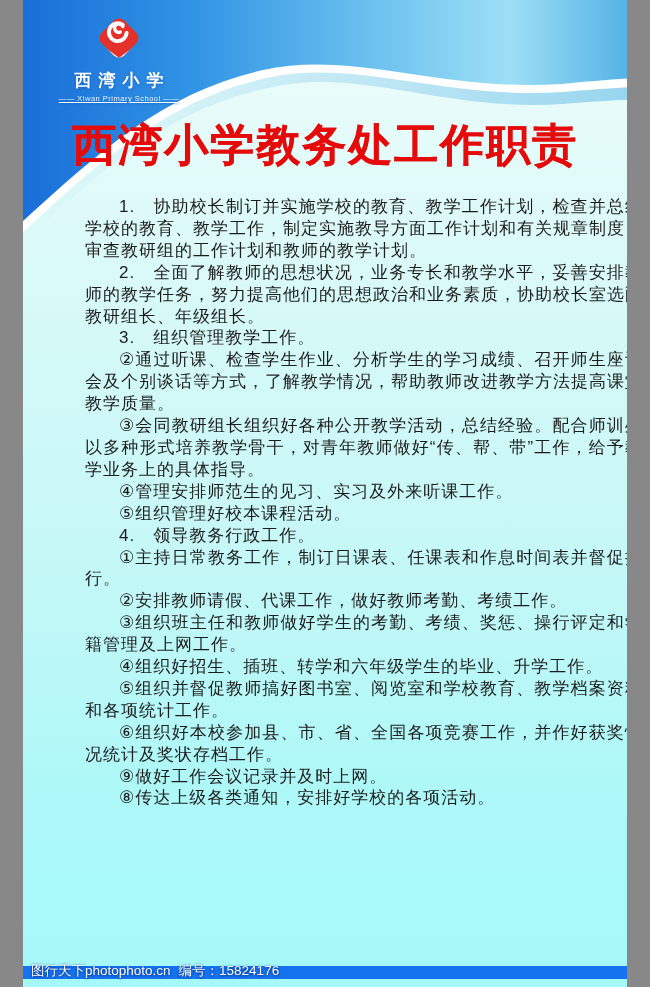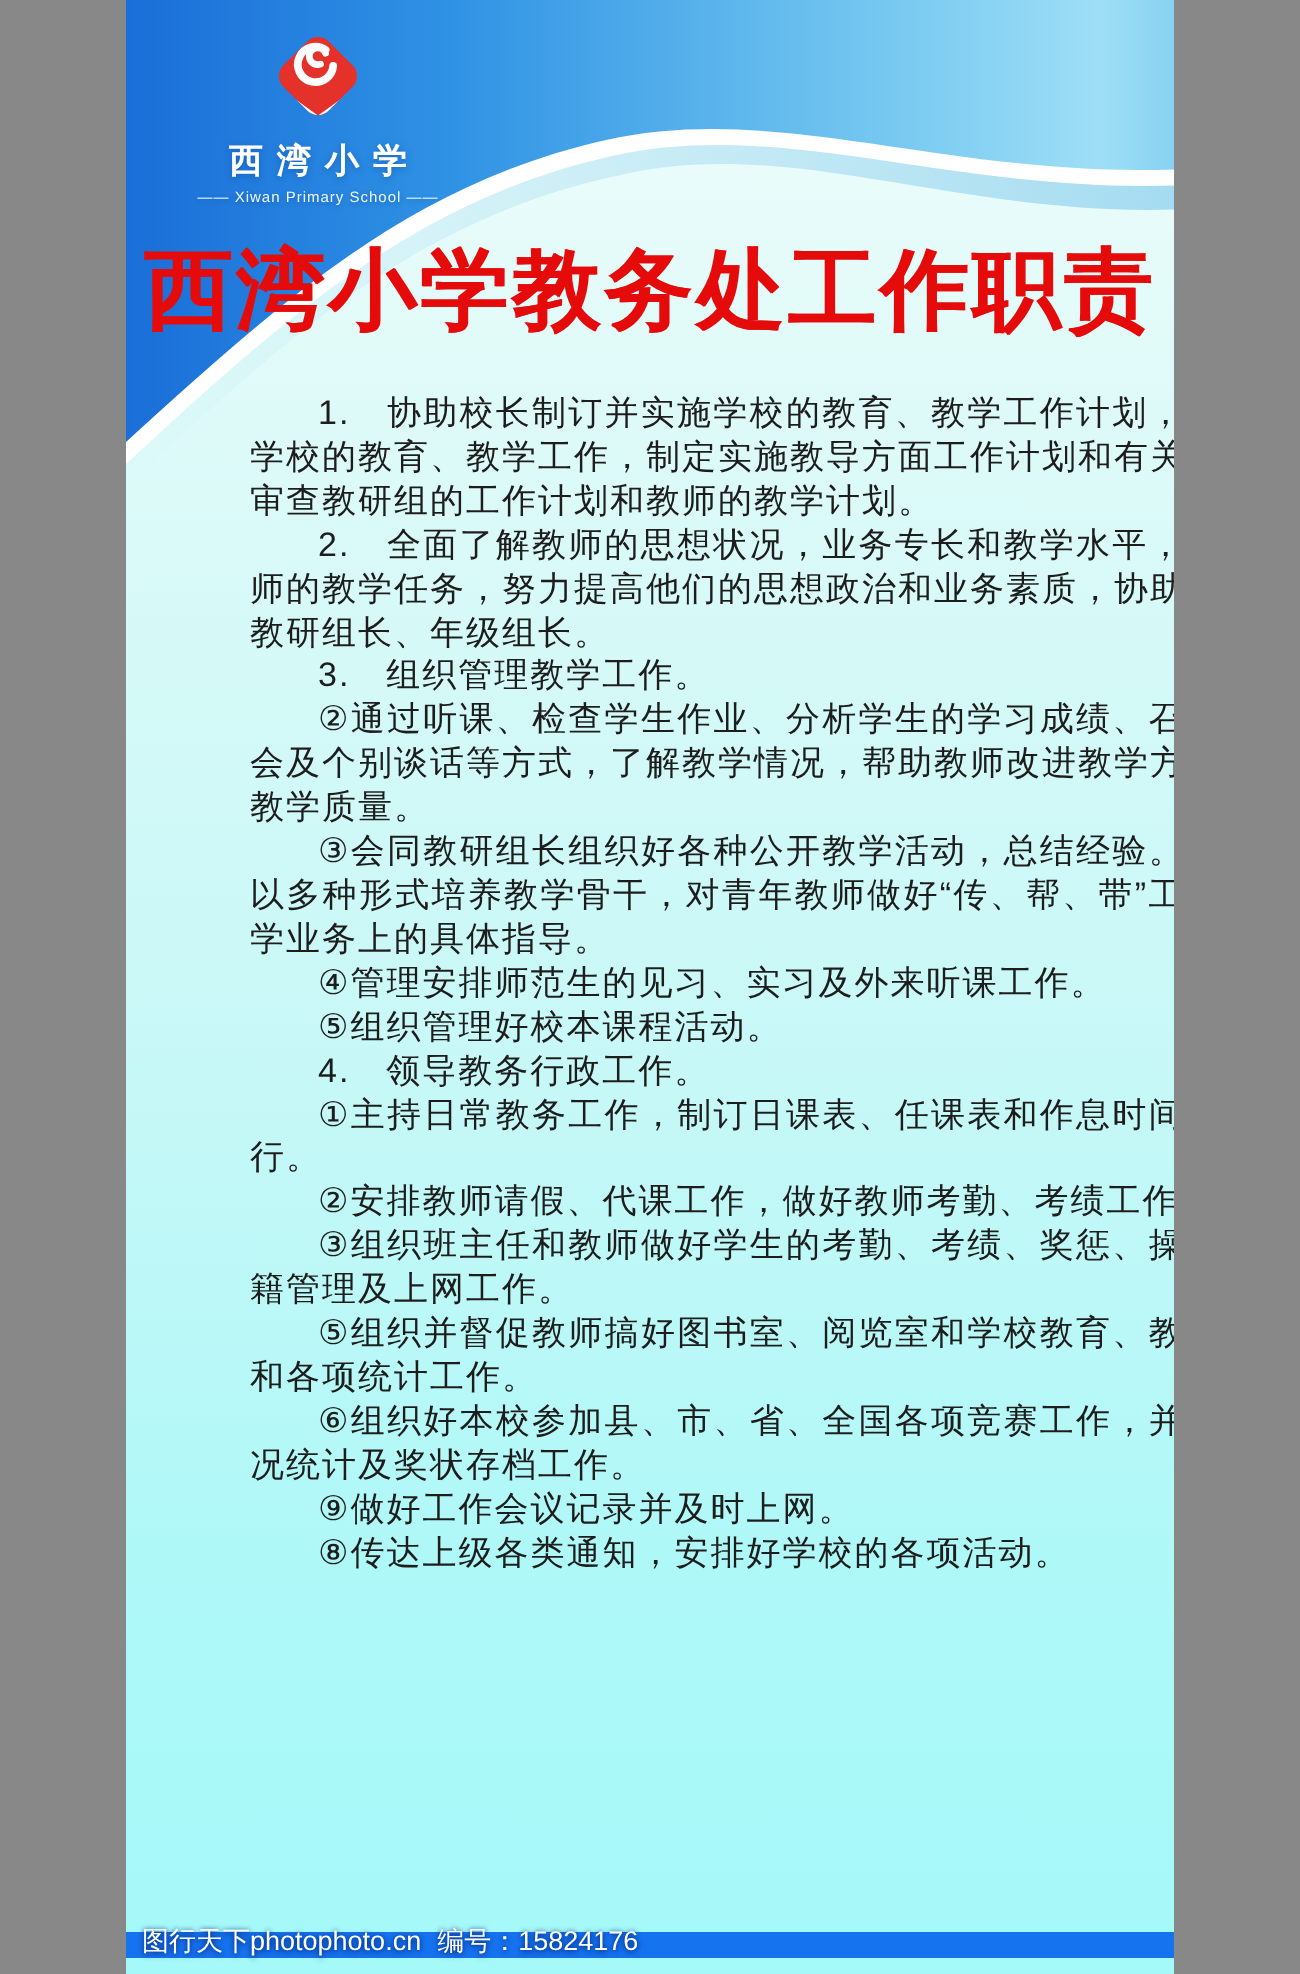--- a/index.html
+++ b/index.html
@@ -1,18 +1,18 @@
 <!DOCTYPE html>
 <html><head>
 <meta charset="utf-8">
 <style>
   html,body{margin:0;padding:0;background:#888;}
   .poster{
     position:relative;
-    width:524px;height:987px;
+    width:604px;height:987px;
     margin:0 auto;
     overflow:hidden;
     background:linear-gradient(180deg,#f0fdfc 0%,#ddfaf8 22%,#c6f8f7 55%,#aef8f8 80%,#a5f9f9 100%);
     font-family:"Liberation Sans","DejaVu Sans",sans-serif;
   }
   
   .header-svg{position:absolute;top:0;left:0;display:block;}
   
   .logo{
     position:absolute;top:10px;left:34px;width:124px;
@@ -24,20 +24,21 @@
     font-size:17px;font-weight:bold;letter-spacing:7px;
     padding-left:7px; 
     text-shadow:0 1px 3px rgba(15,80,170,.55);
     white-space:nowrap;
   }
   .logo .en{
     margin-top:2px;
     font-size:7.5px;letter-spacing:.5px;color:#f0f9ff;
     text-shadow:0 1px 2px rgba(15,80,170,.5);
     white-space:nowrap;
+    text-decoration:underline;
   }
   
   .title{
     position:absolute;top:116px;left:0;right:0;
     margin:0;padding-left:0;
     text-align:center;
     font-family:"Liberation Serif","DejaVu Serif",serif;
     font-weight:bold;
     font-size:44px;letter-spacing:2px;
     color:#e60b0b;
@@ -124,20 +125,21 @@
       <p>2.　全面了解教师的思想状况，业务专长和教学水平，妥善安排教师的教学任务，努力提高他们的思想政治和业务素质，协助校长室选配教研组长、年级组长。</p>
       <p>3.　组织管理教学工作。</p>
       <p>②通过听课、检查学生作业、分析学生的学习成绩、召开师生座谈会及个别谈话等方式，了解教学情况，帮助教师改进教学方法提高课堂教学质量。</p>
       <p>③会同教研组长组织好各种公开教学活动，总结经验。配合师训处以多种形式培养教学骨干，对青年教师做好“传、帮、带”工作，给予教学业务上的具体指导。</p>
       <p>④管理安排师范生的见习、实习及外来听课工作。</p>
       <p>⑤组织管理好校本课程活动。</p>
       <p>4.　领导教务行政工作。</p>
       <p>①主持日常教务工作，制订日课表、任课表和作息时间表并督促执行。</p>
       <p>②安排教师请假、代课工作，做好教师考勤、考绩工作。</p>
       <p>③组织班主任和教师做好学生的考勤、考绩、奖惩、操行评定和学籍管理及上网工作。</p>
+      <p>④组织好招生、插班、转学和六年级学生的毕业、升学工作。</p>
       <p>⑤组织并督促教师搞好图书室、阅览室和学校教育、教学档案资料和各项统计工作。</p>
       <p>⑥组织好本校参加县、市、省、全国各项竞赛工作，并作好获奖情况统计及奖状存档工作。</p>
       <p>⑨做好工作会议记录并及时上网。</p>
       <p>⑧传达上级各类通知，安排好学校的各项活动。</p>
     </div>
 
   <div class="wm-bar"></div>
   <div class="wm-text">
     <span>图行天下photophoto.cn</span><span class="serial">编号：15824176</span>
   </div>

